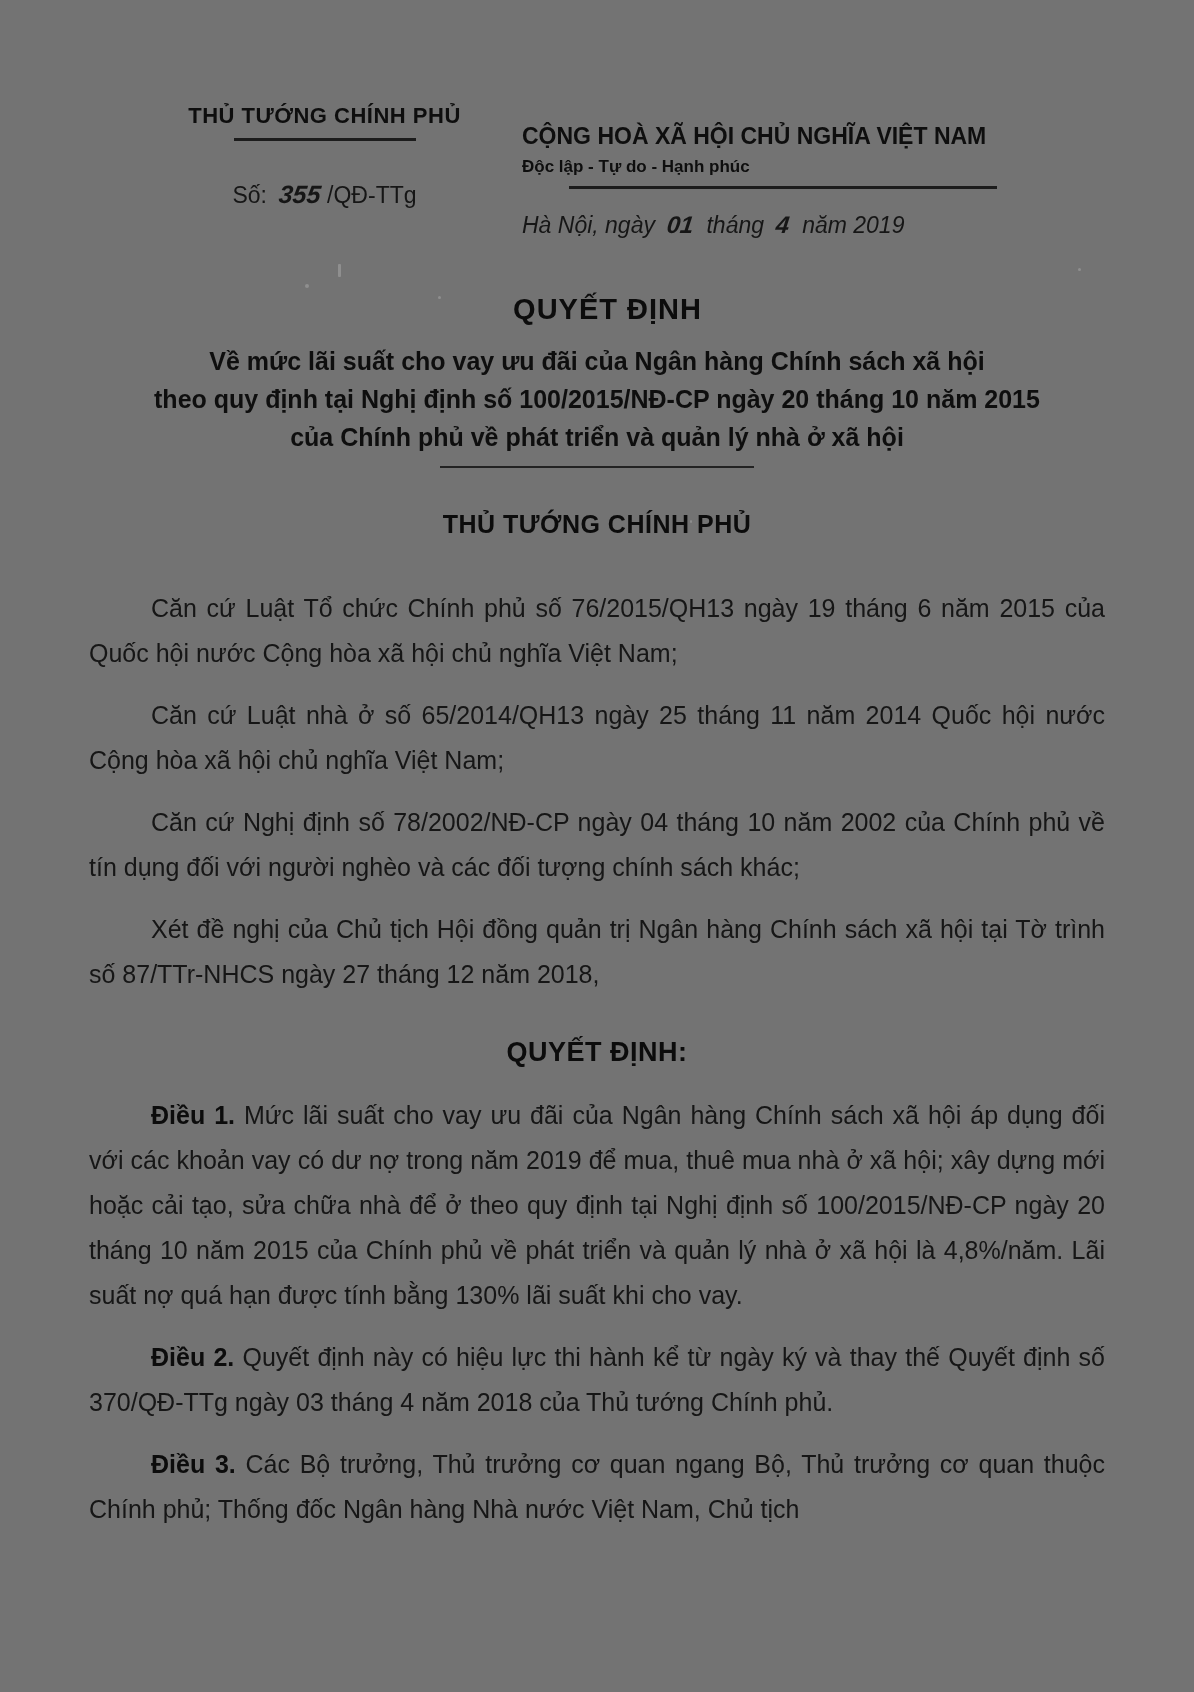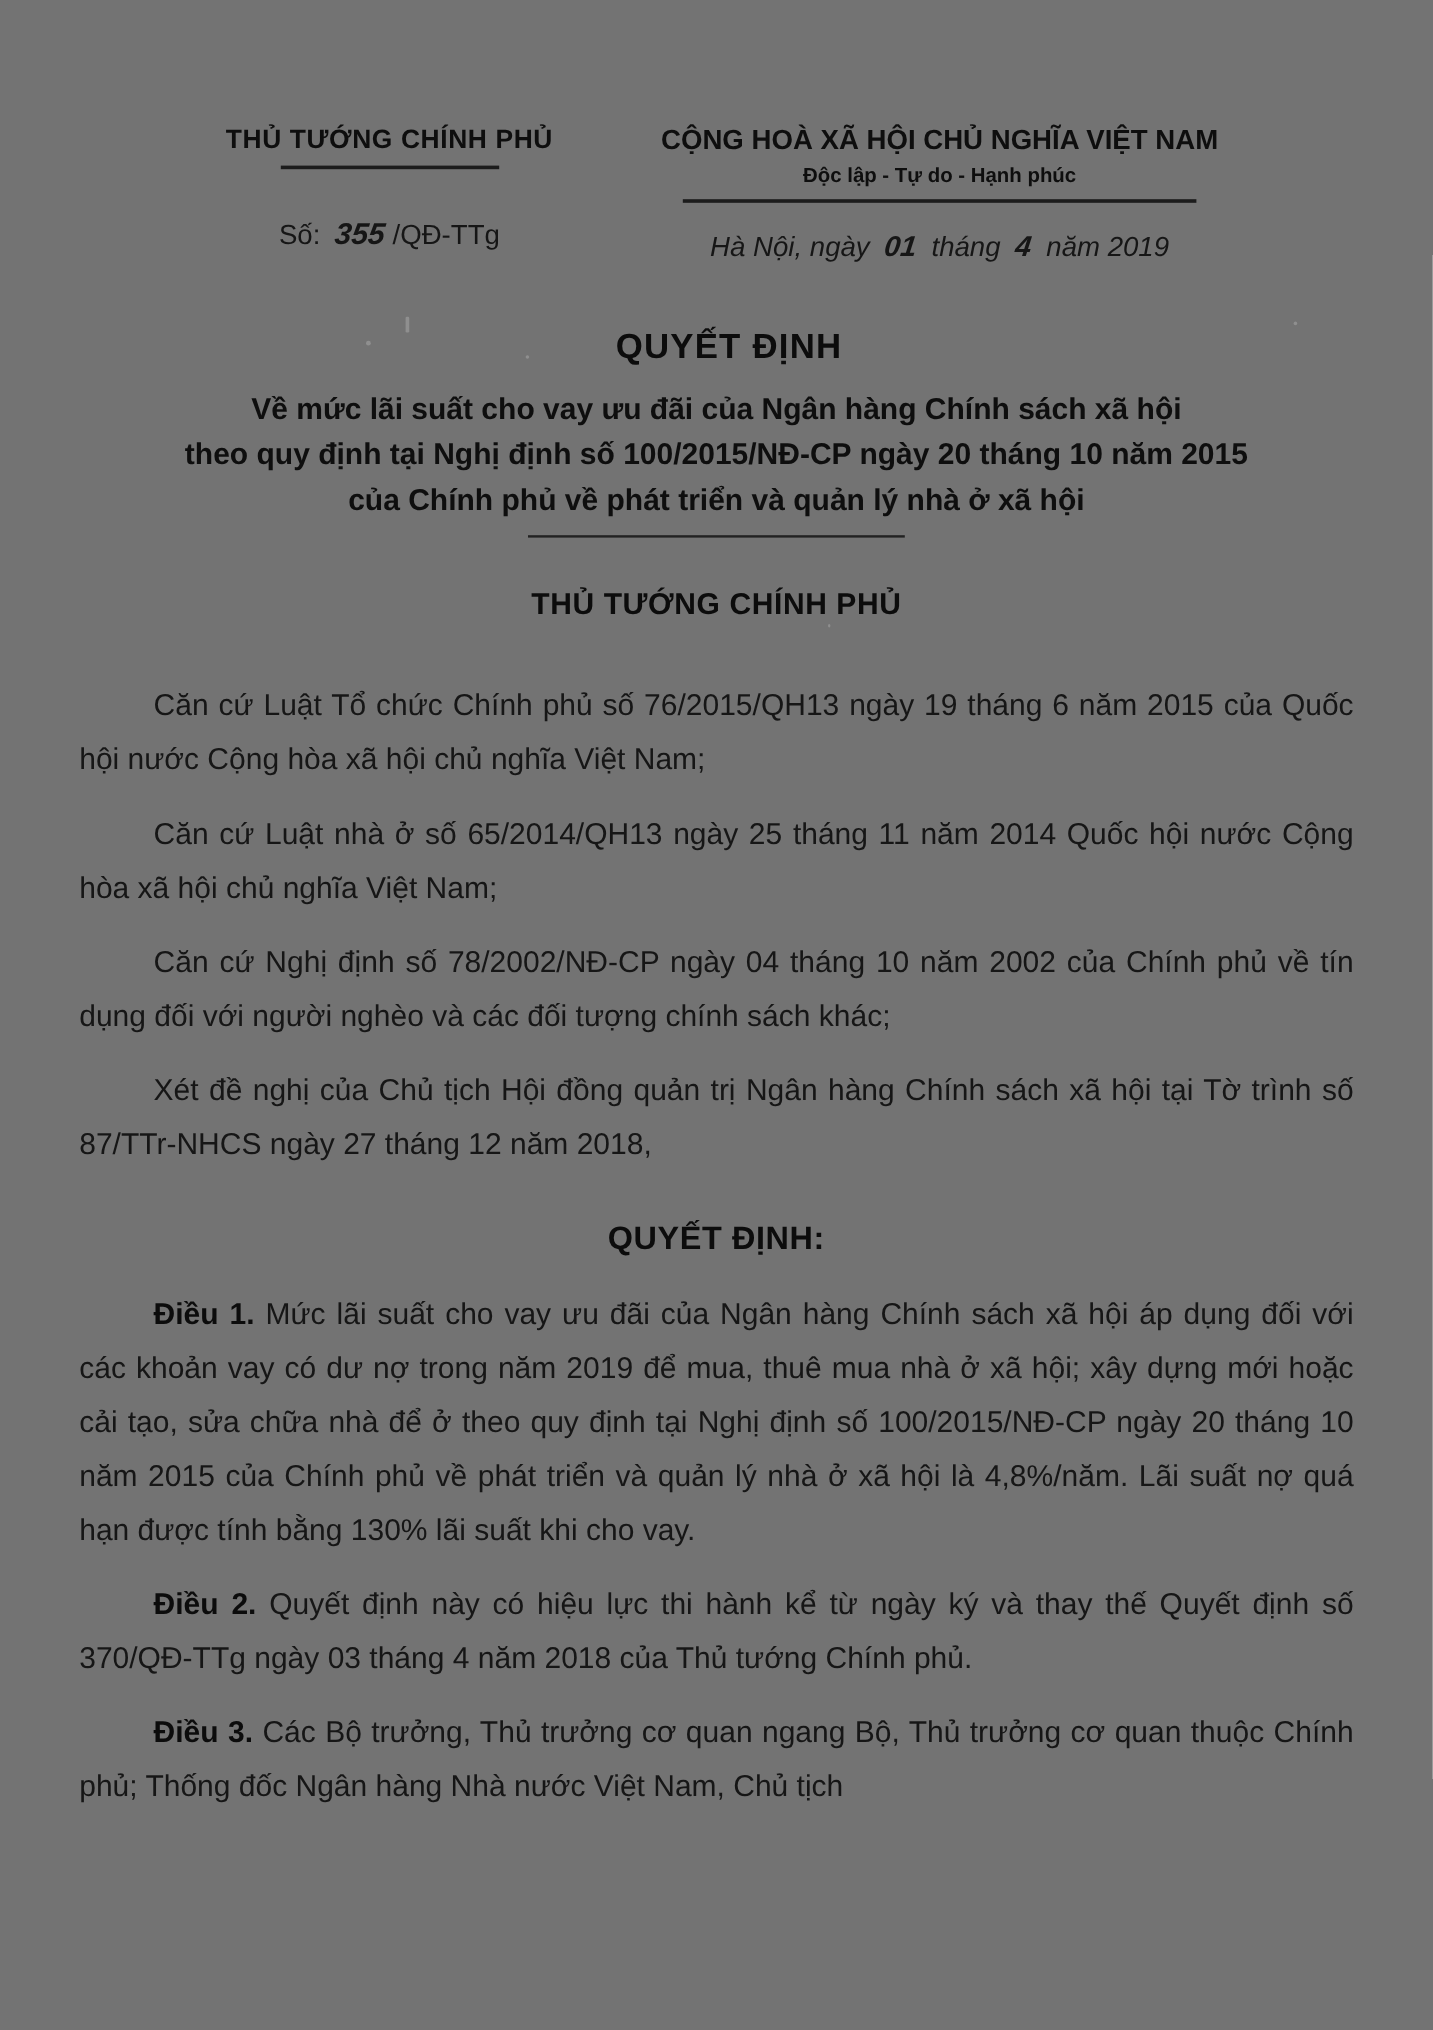--- a/index.html
+++ b/index.html
@@ -14,21 +14,21 @@
     overflow: hidden;
     box-sizing: border-box;
   }
   
   .header {
     display: flex;
     justify-content: space-between;
     padding: 103px 150px 0 157px;
   }
   .header-left  { width: 335px; text-align: center; flex: 0 0 auto; }
-  .header-right { width: 522px; text-align: center; flex: 0 0 auto; }
+  .header-right { width: 522px; flex: 0 0 auto; margin-top: 20px; }
   .org-name {
     font-weight: bold; font-size: 22px; letter-spacing: .5px; white-space: nowrap; color:#0e0e0e;
   }
   .org-underline { width: 182px; height: 3px; background: #1c1c1c; margin: 9px auto 0; }
   .doc-number { margin-top: 41px; font-size: 23px; white-space: nowrap; }
   .country { font-weight: bold; font-size: 23px; white-space: nowrap; color:#0e0e0e; }
   .motto   { font-weight: bold; font-size: 17px; margin-top: 7px; color:#0e0e0e; }
   .motto-underline { width: 428px; height: 3px; background: #1c1c1c; margin: 9px auto 0; }
   .date-line { margin-top: 23px; font-size: 23px; font-style: italic; white-space: nowrap; }
   .handwritten {
@@ -36,21 +36,21 @@
     padding: 0 6px; transform: skewX(-7deg); font-size: 25px; line-height: 1;
   }
   .date-line .handwritten { font-size: 24px; }
   
   .title-block { text-align: center; margin-top: 54px; }
   .doc-title { font-size: 29px; font-weight: bold; letter-spacing: 1px; color:#0c0c0c;padding-left:21px; }
   .doc-subtitle { margin-top: 16px; font-weight: bold; font-size: 25px; line-height: 38px; color:#0e0e0e; }
   .subtitle-underline { width: 314px; height: 2px; background: #222; margin: 10px auto 0; }
   .authority { margin-top: 42px; font-size: 25px; font-weight: bold; letter-spacing: .5px; color:#0c0c0c; }
   
-  .body { padding: 0 66px; margin-top: 47px; }
+  .body { padding: 0 89px; margin-top: 47px; }
   .para {
     font-size: 25px; line-height: 45px; text-align: justify;
     text-indent: 62px; margin: 0 0 17px 0;
   }
   .decision-heading {
     text-align: center; font-size: 27px; font-weight: bold;
     margin: 40px 0 25px 0; letter-spacing: .5px; color:#0c0c0c;
   }
   .article-label { font-weight: bold; color:#0c0c0c; }
   

